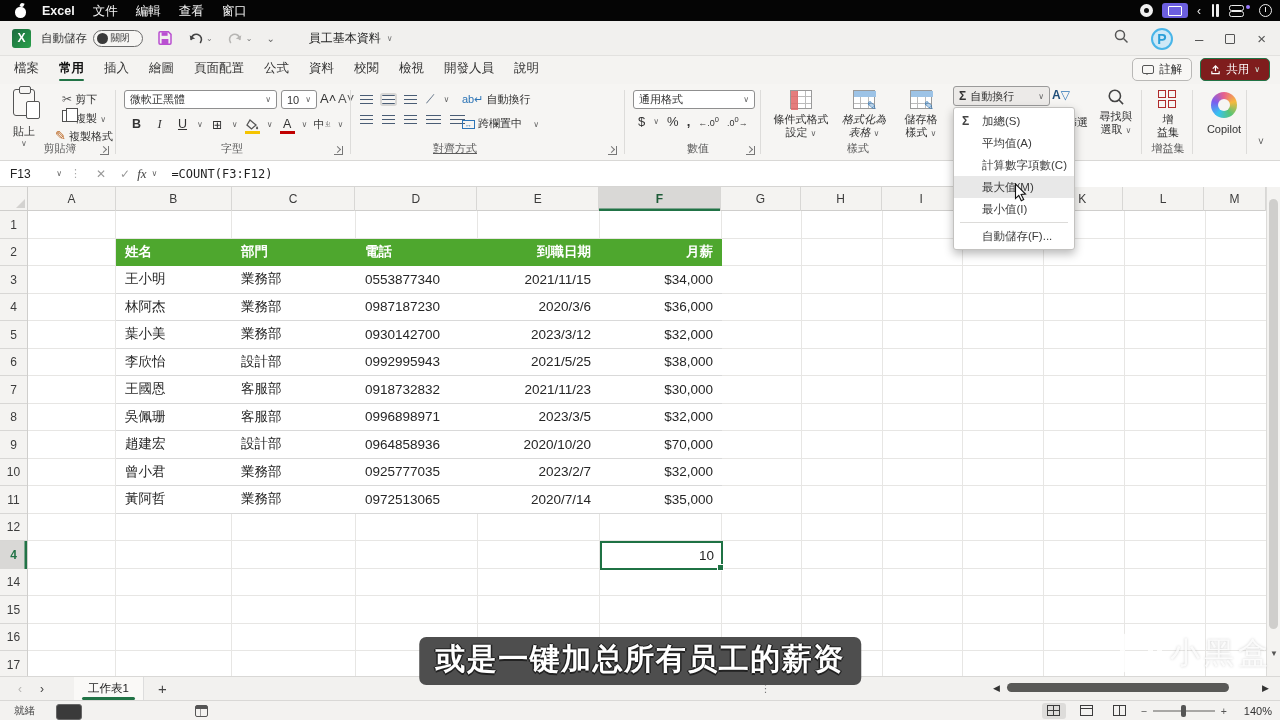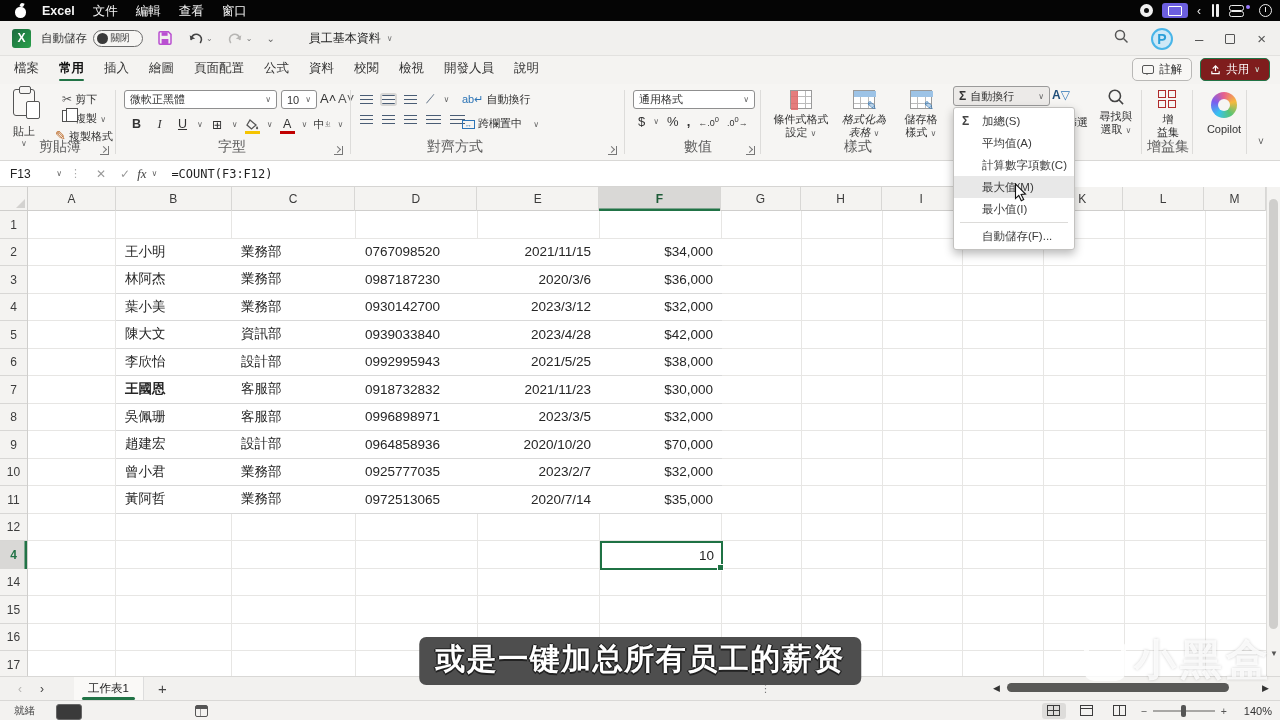--- a/index.html
+++ b/index.html
@@ -53,21 +53,21 @@
   .rtab.active::after { content:''; position:absolute; left:6px; right:6px; bottom:3px; height:2.5px; background:#217346; border-radius:2px; }
   #tabrow-right { position:absolute; right:10px; top:58px; display:flex; gap:8px; align-items:center; }
   .pill-btn { border:1px solid #b9b8b6; border-radius:5px; background:#f8f7f5; font-size:11.5px; color:#333; padding:3px 9px; display:flex; align-items:center; gap:5px; }
   .share-btn { background:#7f1d1d; border-color:#217346; color:#fff; }
   .bubble-icon { width:12px; height:9px; border:1.2px solid #555; border-radius:2px; position:relative; }
   .bubble-icon::after { content:''; position:absolute; left:2px; bottom:-4px; border:2.5px solid transparent; border-top-color:#555; }
 
   
   #ribbon { position:absolute; left:0; top:84px; width:1280px; height:77px; background:#f6f5f3; border-bottom:1px solid #d9d8d6; font-size:11px; color:#333; }
   .vsep { position:absolute; top:6px; bottom:6px; width:1px; background:#dddcda; }
-  .grp-label { position:absolute; bottom:4px; font-size:14px; color:#5c5c5c; width:120px; text-align:center; }
+  .grp-label { position:absolute; bottom:4px; font-size:11px; color:#5c5c5c; width:120px; text-align:center; }
   .launcher { position:absolute; bottom:5px; width:9px; height:9px; border-right:1.3px solid #777; border-bottom:1.3px solid #777; }
   .launcher::after { content:''; position:absolute; right:2px; bottom:2px; width:4px; height:4px; border-right:1.3px solid #777; border-bottom:1.3px solid #777; transform:rotate(-45deg); }
   .rlbl { font-size:11px; color:#333; }
   .chev { font-size:8px; color:#666; }
   .clipboard-icon { width:22px; height:27px; border:1.5px solid #555; border-radius:3px; position:relative; background:#f9f8f6; }
   .clipboard-icon::before { content:''; position:absolute; left:4.5px; top:-4px; width:10px; height:6px; border:1.5px solid #555; border-radius:2px; background:#f6f5f3; }
   .clipboard-icon::after { content:''; position:absolute; right:-6px; bottom:-4px; width:12px; height:16px; border:1.5px solid #555; border-radius:2px; background:#fff; }
   .ricon { font-size:13px; color:#b65c14; }
   .icon-copy { width:10px; height:12px; border:1.2px solid #505050; background:#fff; position:relative; display:inline-block; }
   .icon-copy::before { content:''; position:absolute; left:2.5px; top:-3.5px; width:10px; height:12px; border:1.2px solid #505050; background:#fff; }
@@ -166,21 +166,21 @@
      background:linear-gradient(to right,transparent 0 5.3px,#3c3c3c 5.3px 6.3px,transparent 6.3px),linear-gradient(to bottom,transparent 0 4px,#3c3c3c 4px 5px,transparent 5px); }
   .v-page { width:13px; height:11px; border:1.2px solid #3c3c3c; background:linear-gradient(to bottom,transparent 0 2px,#3c3c3c 2px 2.8px,transparent 2.8px); }
   .v-break { width:13px; height:11px; border:1.2px solid #3c3c3c; background:linear-gradient(to right,transparent 0 5.3px,#3c3c3c 5.3px 6.3px,transparent 6.3px); }
   #zoom-slider { display:flex; align-items:center; gap:6px; color:#555; }
   .z-track { position:relative; width:62px; height:2px; background:#a8a7a5; }
   .z-thumb { position:absolute; left:28px; top:-5px; width:5px; height:12px; background:#555; border-radius:2px; }
   #zoom-level { font-size:11px; color:#333; width:36px; text-align:right; }
 
   
   #watermark { position:absolute; right:8px; top:632px; display:flex; align-items:center; gap:8px; z-index:70; color:rgba(255,255,255,.82); pointer-events:none; }
-  #watermark .wm-text { font-size:42px; font-weight:700; letter-spacing:4px; text-shadow:0 0 3px rgba(0,0,0,.18); }
+  #watermark .wm-text { font-size:30px; font-weight:400; letter-spacing:4px; text-shadow:0 0 3px rgba(0,0,0,.18); }
   .wm-logo { width:42px; height:42px; border:5px solid rgba(255,255,255,.82); border-radius:10px; position:relative; }
   .wm-logo::after { content:''; position:absolute; left:7px; top:6px; width:12px; height:20px; border-left:5px solid rgba(255,255,255,.82); border-bottom:5px solid rgba(255,255,255,.82); transform:rotate(-90deg); }
   .dock-icon { position:absolute; left:56px; top:704px; width:26px; height:16px; background:#3a3a3a; border-radius:3px; z-index:25; border:1px solid #666; }
 </style>
 </head>
 <body>
 
 <div id="menubar">
   <span class="apple-logo"></span>
   <span id="menubar-items"><span class="mb-item mb-app">Excel</span><span class="mb-item">文件</span><span class="mb-item">編輯</span><span class="mb-item">查看</span><span class="mb-item">窗口</span></span>
@@ -329,21 +329,21 @@
   </div>
   <div class="abs" style="left:360px;top:31px;display:flex;gap:9px;align-items:center;">
     <span class="align-lines"></span>
     <span class="align-lines"></span>
     <span class="align-lines"></span>
     <span class="align-lines" style="width:15px;"></span>
     <span class="align-lines" style="width:15px;"></span>
   </div>
   <div class="abs" style="left:462px;top:8px;"><span style="color:#2e75b6;font-size:11px;">ab↵</span> <span class="rlbl">自動換行</span></div>
   <div class="abs" style="left:462px;top:32px;"><span style="display:inline-block;width:13px;height:9px;border:1.2px solid #2e75b6;text-align:center;line-height:7px;font-size:7px;color:#2e75b6;">↔</span> <span class="rlbl">跨欄置中</span> <span class="chev" style="margin-left:8px;">∨</span></div>
-  <div class="grp-label" style="left:395px;">對齊方式</div>
+  <div class="grp-label" style="left:395px;text-decoration:underline;">對齊方式</div>
   <div class="launcher" style="left:608px;"></div>
   <div class="vsep" style="left:624px;"></div>
 
   <div class="numbox abs" style="left:633px;top:6px;width:122px;">
       <span>通用格式</span>
       <span class="chev">∨</span>
     </div>
   <div class="abs" style="left:638px;top:30px;display:flex;gap:8px;align-items:center;font-size:13px;">
     <span>$</span>
       <span class="chev">∨</span>
@@ -467,57 +467,57 @@
         <div class="vline" style="left: 571px;"></div>
         <div class="vline" style="left: 693px;"></div>
         <div class="vline" style="left: 773px;"></div>
         <div class="vline" style="left: 854px;"></div>
         <div class="vline" style="left: 934px;"></div>
         <div class="vline" style="left: 1015px;"></div>
         <div class="vline" style="left: 1096px;"></div>
         <div class="vline" style="left: 1177px;"></div>
       </div>
     <div id="sheet-table">
+        <div class="t-header" style="background: rgb(78, 167, 46);">
+          <div class="t-cell left" style="width: 116px;">姓名</div>
+          <div class="t-cell left" style="width: 124px;">部門</div>
+          <div class="t-cell left" style="width: 122px;">電話</div>
+          <div class="t-cell right" style="width: 122px;">到職日期</div>
+          <div class="t-cell right" style="width: 122px;">月薪</div>
+        </div>
         <div class="t-row">
           <div class="t-cell left" style="width: 116px;">王小明</div>
           <div class="t-cell left" style="width: 124px;">業務部</div>
-          <div class="t-cell left" style="width: 122px;">0767098520</div>
+          <div class="t-cell left" style="width: 122px;">0553877340</div>
           <div class="t-cell right" style="width: 122px;">2021/11/15</div>
           <div class="t-cell right" style="width: 122px;">$34,000</div>
         </div>
         <div class="t-row">
           <div class="t-cell left" style="width: 116px;">林阿杰</div>
           <div class="t-cell left" style="width: 124px;">業務部</div>
           <div class="t-cell left" style="width: 122px;">0987187230</div>
           <div class="t-cell right" style="width: 122px;">2020/3/6</div>
           <div class="t-cell right" style="width: 122px;">$36,000</div>
         </div>
         <div class="t-row">
           <div class="t-cell left" style="width: 116px;">葉小美</div>
           <div class="t-cell left" style="width: 124px;">業務部</div>
           <div class="t-cell left" style="width: 122px;">0930142700</div>
           <div class="t-cell right" style="width: 122px;">2023/3/12</div>
           <div class="t-cell right" style="width: 122px;">$32,000</div>
         </div>
         <div class="t-row">
-          <div class="t-cell left" style="width: 116px;">陳大文</div>
-          <div class="t-cell left" style="width: 124px;">資訊部</div>
-          <div class="t-cell left" style="width: 122px;">0939033840</div>
-          <div class="t-cell right" style="width: 122px;">2023/4/28</div>
-          <div class="t-cell right" style="width: 122px;">$42,000</div>
-        </div>
-        <div class="t-row">
           <div class="t-cell left" style="width: 116px;">李欣怡</div>
           <div class="t-cell left" style="width: 124px;">設計部</div>
           <div class="t-cell left" style="width: 122px;">0992995943</div>
           <div class="t-cell right" style="width: 122px;">2021/5/25</div>
           <div class="t-cell right" style="width: 122px;">$38,000</div>
         </div>
         <div class="t-row">
-          <div class="t-cell left" style="width: 116px; font-weight: bold;">王國恩</div>
+          <div class="t-cell left" style="width: 116px;">王國恩</div>
           <div class="t-cell left" style="width: 124px;">客服部</div>
           <div class="t-cell left" style="width: 122px;">0918732832</div>
           <div class="t-cell right" style="width: 122px;">2021/11/23</div>
           <div class="t-cell right" style="width: 122px;">$30,000</div>
         </div>
         <div class="t-row">
           <div class="t-cell left" style="width: 116px;">吳佩珊</div>
           <div class="t-cell left" style="width: 124px;">客服部</div>
           <div class="t-cell left" style="width: 122px;">0996898971</div>
           <div class="t-cell right" style="width: 122px;">2023/3/5</div>

